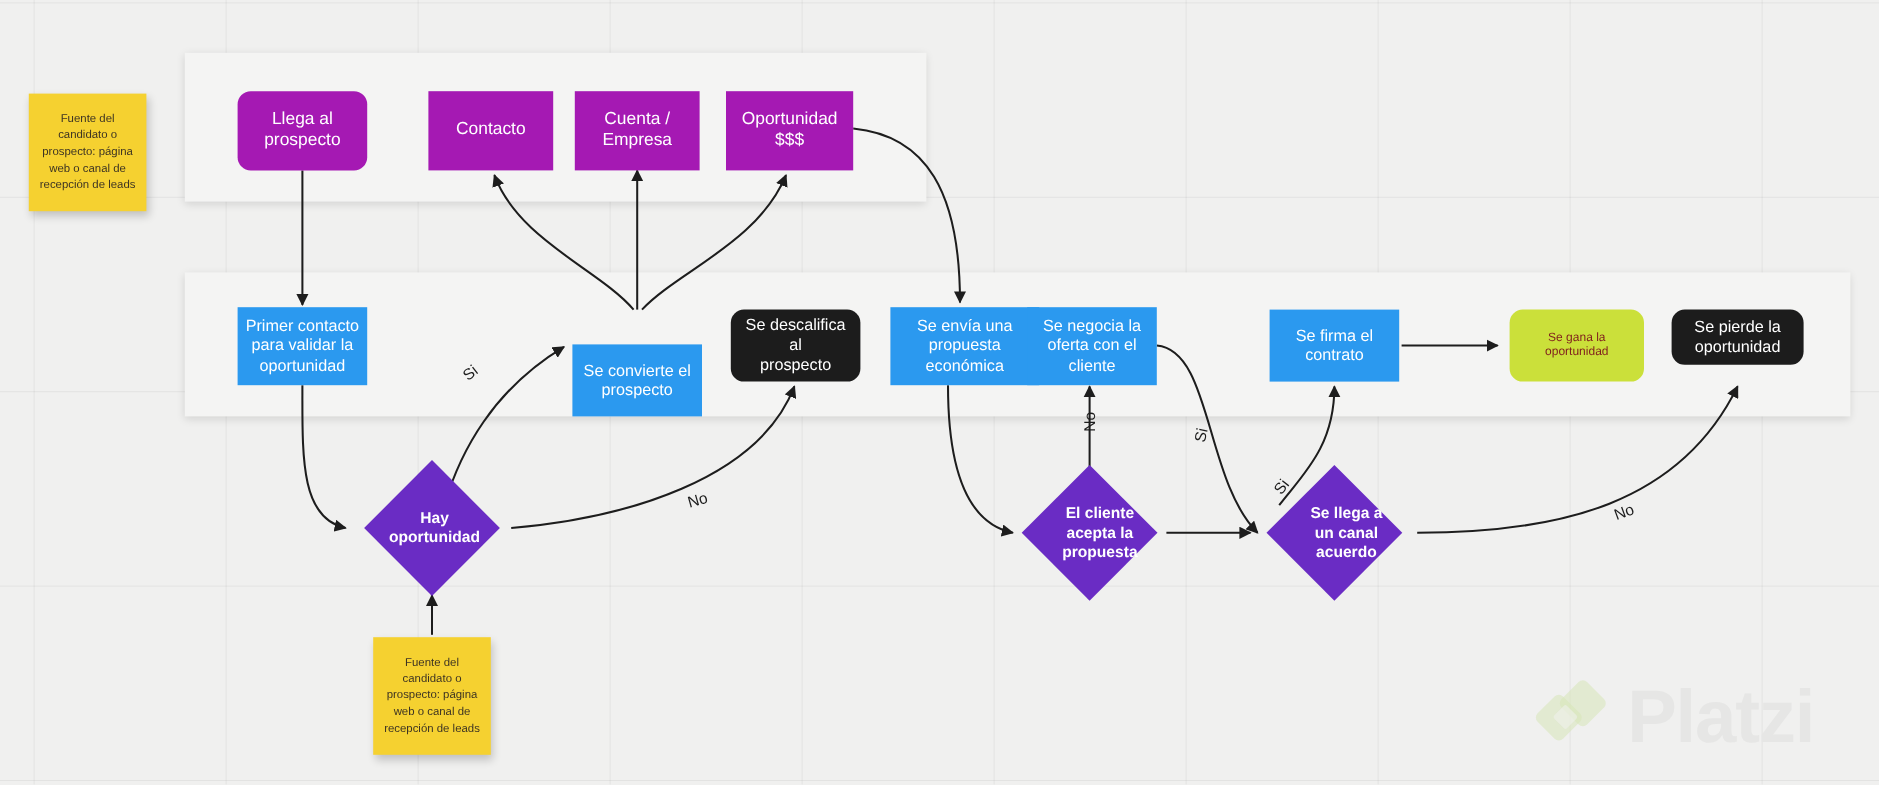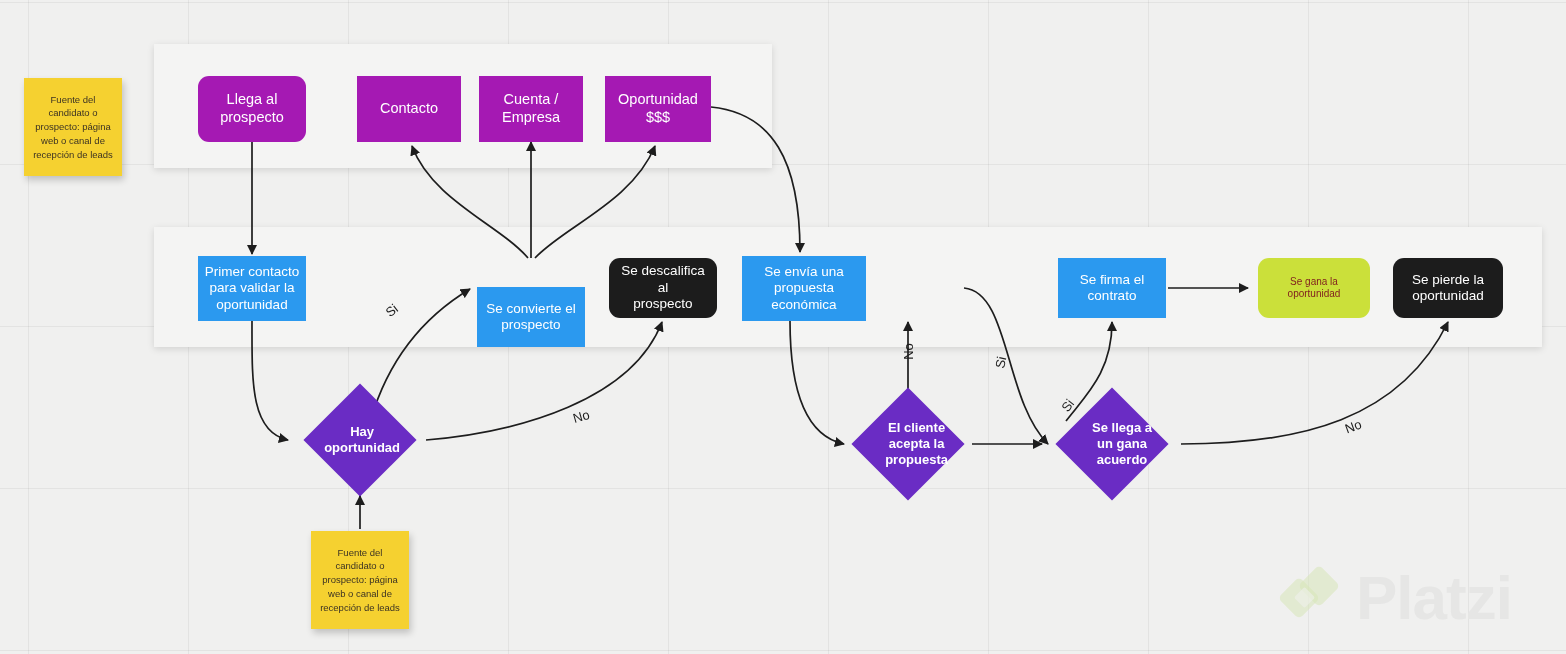--- a/index.html
+++ b/index.html
@@ -265,53 +265,58 @@
     <span class="node-label">Se descalifica al
 prospecto</span>
   </div>
 
   <div class="node node-blue" style="left:742px; top:256px; width:124px; height:65px;">
     <span class="node-label">Se envía una
 propuesta
 económica</span>
   </div>
 
+  <div class="node node-blue" style="left:856px; top:256px; width:108px; height:65px;">
+    <span class="node-label">Se negocia la
+oferta con el
+cliente</span>
+  </div>
 
   <div class="node node-blue" style="left:1058px; top:258px; width:108px; height:60px;">
     <span class="node-label">Se firma el
 contrato</span>
   </div>
 
   <div class="node node-lime" style="left:1258px; top:258px; width:112px; height:60px;">
     <span class="node-label">Se gana la
 oportunidad</span>
   </div>
 
-  <div class="node node-black" style="left:1393px; top:258px; width:110px; height:60px;">
+  <div class="node node-black" style="left:1393px; top:258px; width:110px; height:46px;">
     <span class="node-label">Se pierde la
 oportunidad</span>
   </div>
 
   <div class="diamond" style="left:320px; top:400px; width:80px; height:80px;">
     <span class="dia-shape"></span>
     <span class="node-label">Hay
 oportunidad</span>
   </div>
 
   <div class="diamond" style="left:868px; top:404px; width:80px; height:80px;">
     <span class="dia-shape"></span>
     <span class="node-label">El cliente
 acepta la
 propuesta</span>
   </div>
 
   <div class="diamond" style="left:1072px; top:404px; width:80px; height:80px;">
     <span class="dia-shape"></span>
     <span class="node-label">Se llega a
-un gana
+un canal
 acuerdo</span>
   </div>
 
   <div class="edge-label" style="left:386px; top:303px; transform:rotate(-38deg);">Si</div>
 
   <div class="edge-label" style="left:573px; top:409px; transform:rotate(-16deg);">No</div>
 
   <div class="edge-label" style="left:900px; top:344px; transform:rotate(-90deg);">No</div>
 
   <div class="edge-label" style="left:995px; top:355px; transform:rotate(-78deg);">Si</div>

